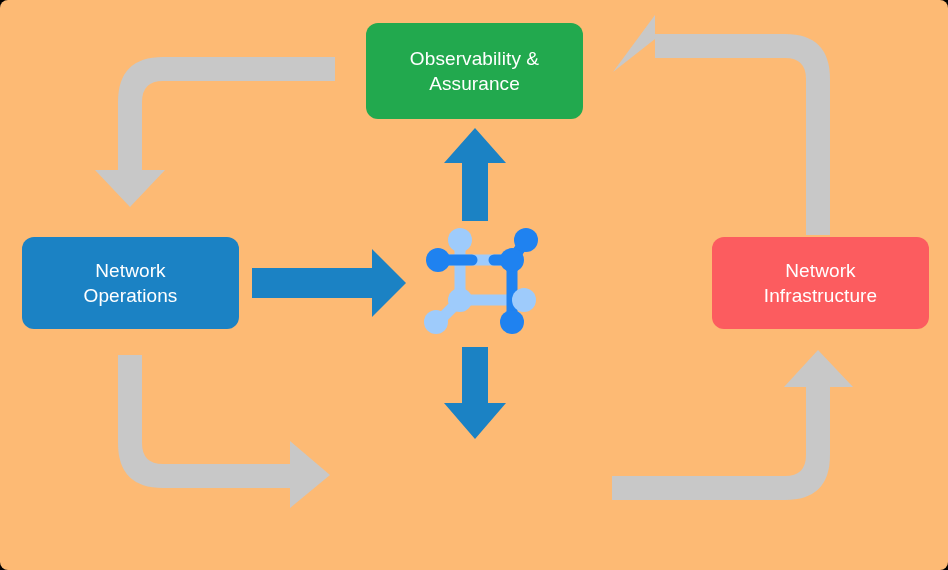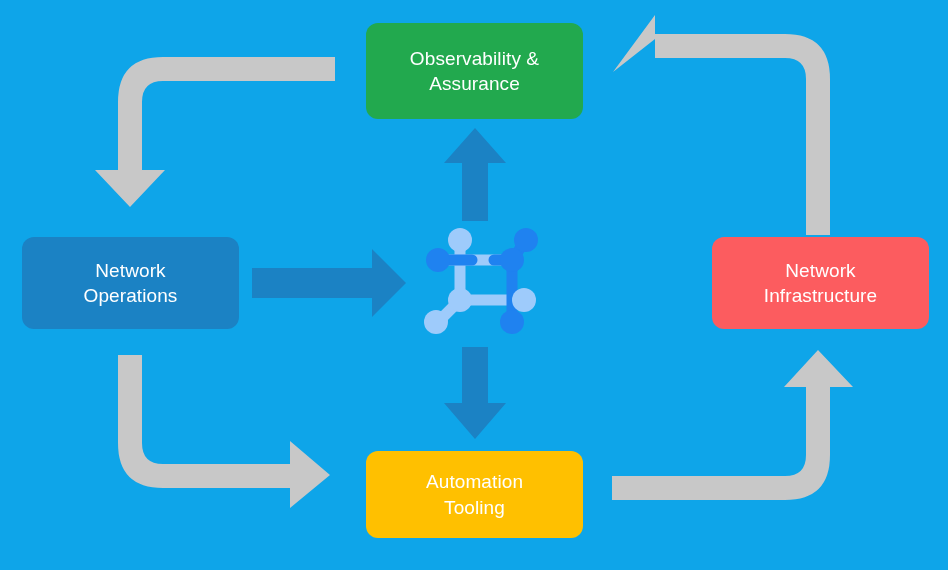--- a/index.html
+++ b/index.html
@@ -61,21 +61,21 @@
     position: absolute;
     left: 418px;
     top: 218px;
     width: 120px;
     height: 120px;
   }
 </style>
 </head>
 <body>
 
-<div id="stage" style="background: #0ea5e9;">
+<div id="stage" style="background: #fdba74; border-radius: 8px;">
 
   <svg id="arrows" viewBox="0 0 948 570">
 
     <path fill="#c8c8c8" d="M 335 57
              L 163 57
              Q 118 57 118 102
              L 118 170
              L 95 170
              L 130 207
              L 165 170
@@ -188,18 +188,14 @@
   <div id="box-operations" class="node-box" style="background: rgb(27, 130, 196);">
     <span>Network
 Operations</span>
   </div>
 
   <div id="box-infrastructure" class="node-box" style="background: rgb(252, 92, 95);">
     <span>Network
 Infrastructure</span>
   </div>
 
-  <div id="box-automation" class="node-box" style="background: rgb(255, 192, 0);">
-    <span>Automation
-Tooling</span>
-  </div>
 
 </div>
 
 </body></html>

